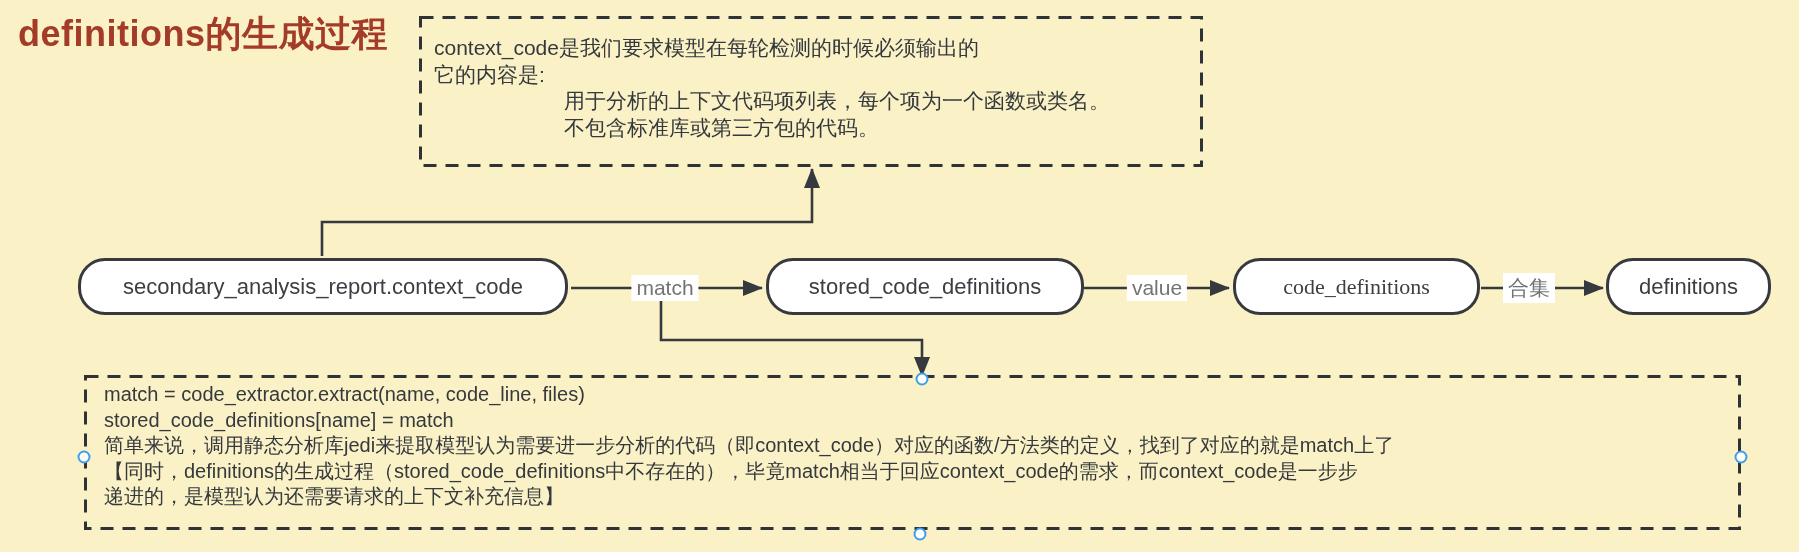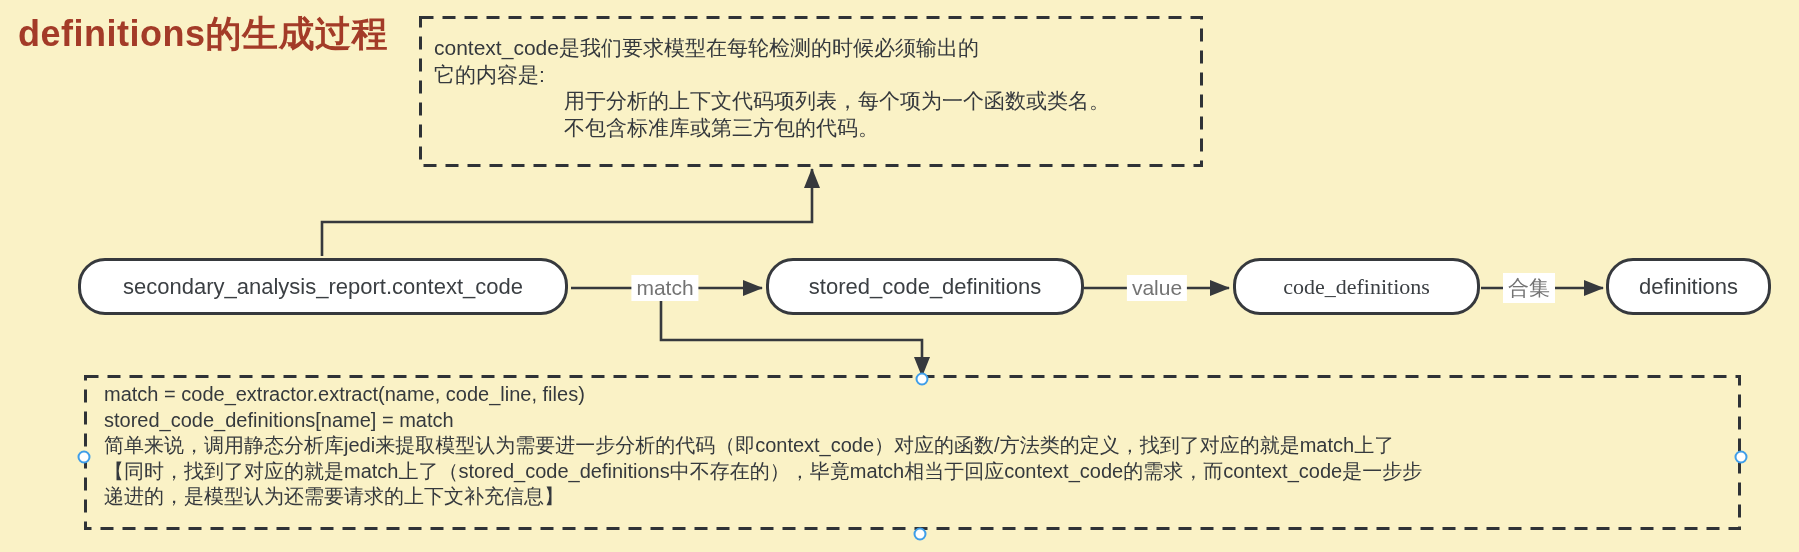--- a/index.html
+++ b/index.html
@@ -98,21 +98,21 @@
   <div class="edge-label el-union">合集</div>
 
   <div class="note bottom-note">
     <svg class="border-svg" width="1657" height="155">
       <rect x="1.5" y="1.5" width="1654" height="152" fill="none" stroke="#2f3337" stroke-width="3" stroke-dasharray="13,9"></rect>
     </svg>
     <div class="lines">
       <div class="note-line">match = code_extractor.extract(name, code_line, files)</div>
       <div class="note-line">stored_code_definitions[name] = match</div>
       <div class="note-line">简单来说，调用静态分析库jedi来提取模型认为需要进一步分析的代码（即context_code）对应的函数/方法类的定义，找到了对应的就是match上了</div>
-      <div class="note-line">【同时，找到了对应的就是match上了（stored_code_definitions中不存在的），毕竟match相当于回应context_code的需求，而context_code是一步步</div>
+      <div class="note-line">【同时，definitions的生成过程（stored_code_definitions中不存在的），毕竟match相当于回应context_code的需求，而context_code是一步步</div>
       <div class="note-line">递进的，是模型认为还需要请求的上下文补充信息】</div>
     </div>
   </div>
 
   <div class="handle" style="left:84px;top:457px;"></div>
   <div class="handle" style="left:922px;top:379px;"></div>
   <div class="handle" style="left:1741px;top:457px;"></div>
   <div class="handle" style="left:920px;top:534px;"></div>
 
 </div>

